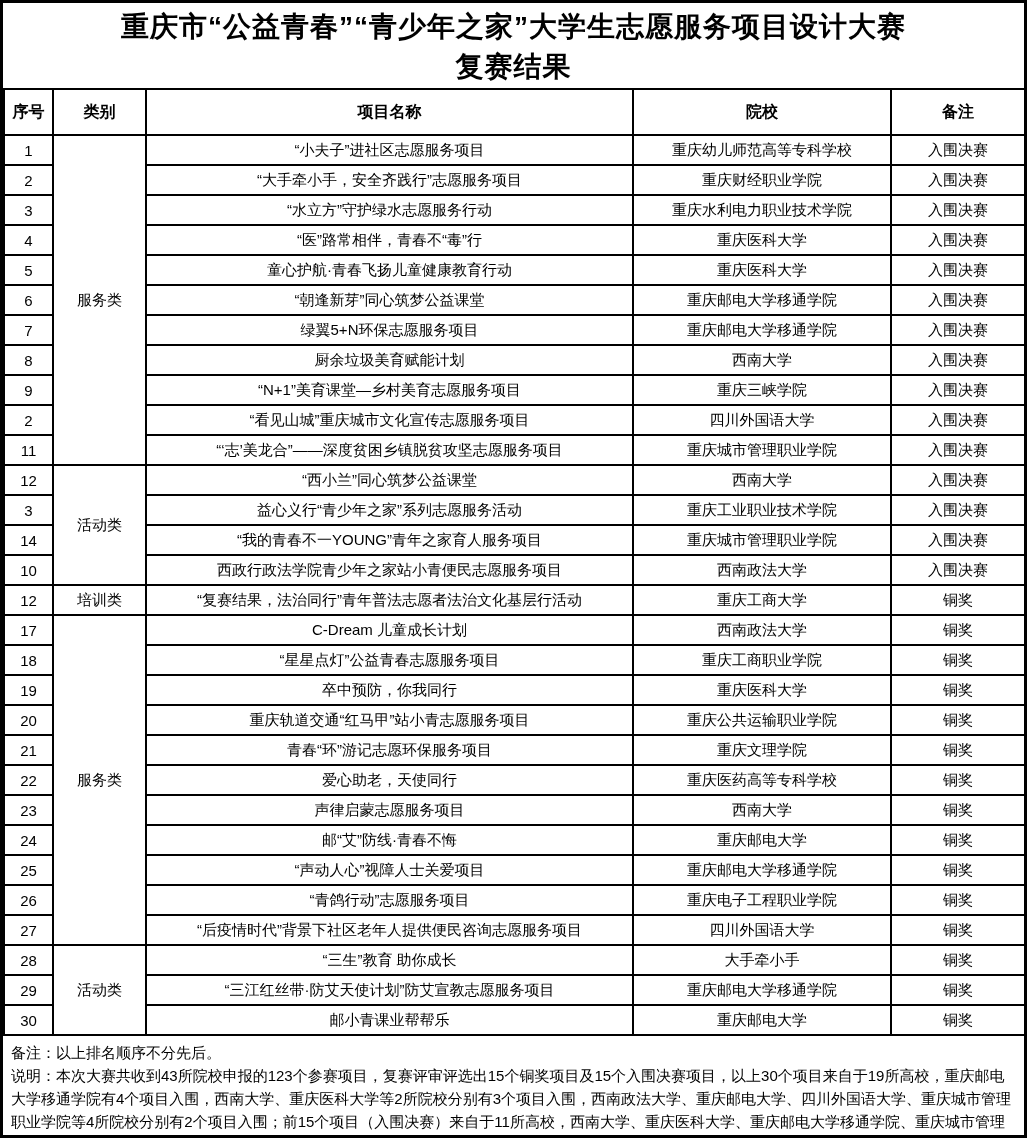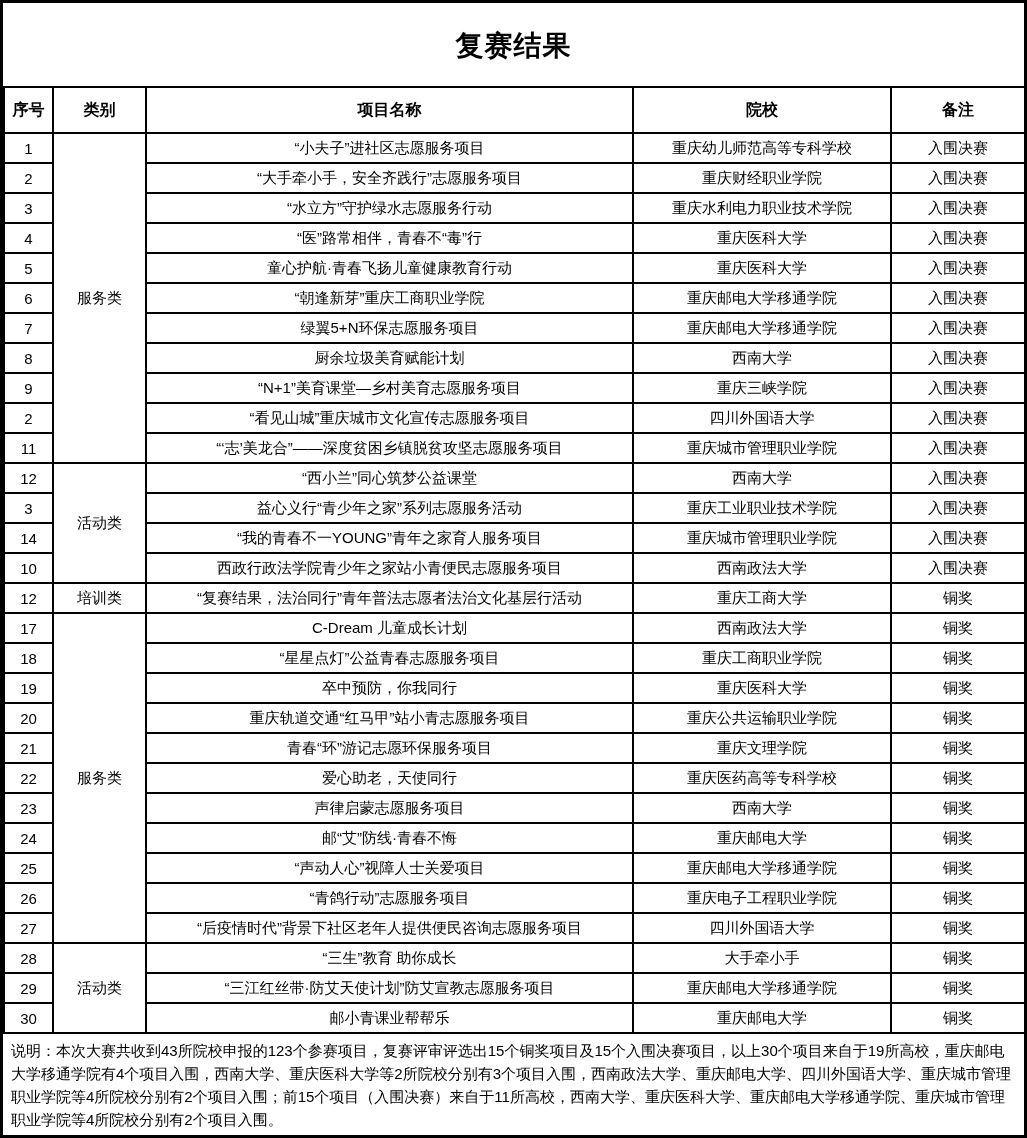--- a/index.html
+++ b/index.html
@@ -70,20 +70,21 @@
     text-align: left;
   }
   .notes .note-line { margin: 0; }
 </style>
 </head>
 <body>
 
 <div class="sheet">
 
   <div class="title-block">
+    <div class="title-line">重庆市“公益青春”“青少年之家”大学生志愿服务项目设计大赛</div>
     <div class="title-line">复赛结果</div>
   </div>
 
   <table class="results">
     <colgroup>
       <col class="c-no">
       <col class="c-cat">
       <col class="c-proj">
       <col class="c-school">
       <col class="c-remark">
@@ -124,21 +125,21 @@
           <td>入围决赛</td>
         </tr>
         <tr>
           <td>5</td>
           <td>童心护航·青春飞扬儿童健康教育行动</td>
           <td>重庆医科大学</td>
           <td>入围决赛</td>
         </tr>
         <tr>
           <td>6</td>
-          <td>“朝逢新芽”重庆工商职业学院</td>
+          <td>“朝逢新芽”同心筑梦公益课堂</td>
           <td>重庆邮电大学移通学院</td>
           <td>入围决赛</td>
         </tr>
         <tr>
           <td>7</td>
           <td>绿翼5+N环保志愿服务项目</td>
           <td>重庆邮电大学移通学院</td>
           <td>入围决赛</td>
         </tr>
         <tr>
@@ -280,16 +281,17 @@
         <tr>
           <td>30</td>
           <td>邮小青课业帮帮乐</td>
           <td>重庆邮电大学</td>
           <td>铜奖</td>
         </tr>
       </tbody>
   </table>
 
   <div class="notes">
+    <p class="note-line">备注：以上排名顺序不分先后。</p>
     <p class="note-line">说明：本次大赛共收到43所院校申报的123个参赛项目，复赛评审评选出15个铜奖项目及15个入围决赛项目，以上30个项目来自于19所高校，重庆邮电大学移通学院有4个项目入围，西南大学、重庆医科大学等2所院校分别有3个项目入围，西南政法大学、重庆邮电大学、四川外国语大学、重庆城市管理职业学院等4所院校分别有2个项目入围；前15个项目（入围决赛）来自于11所高校，西南大学、重庆医科大学、重庆邮电大学移通学院、重庆城市管理职业学院等4所院校分别有2个项目入围。</p>
   </div>
 
 </div>
 
 </body></html>

